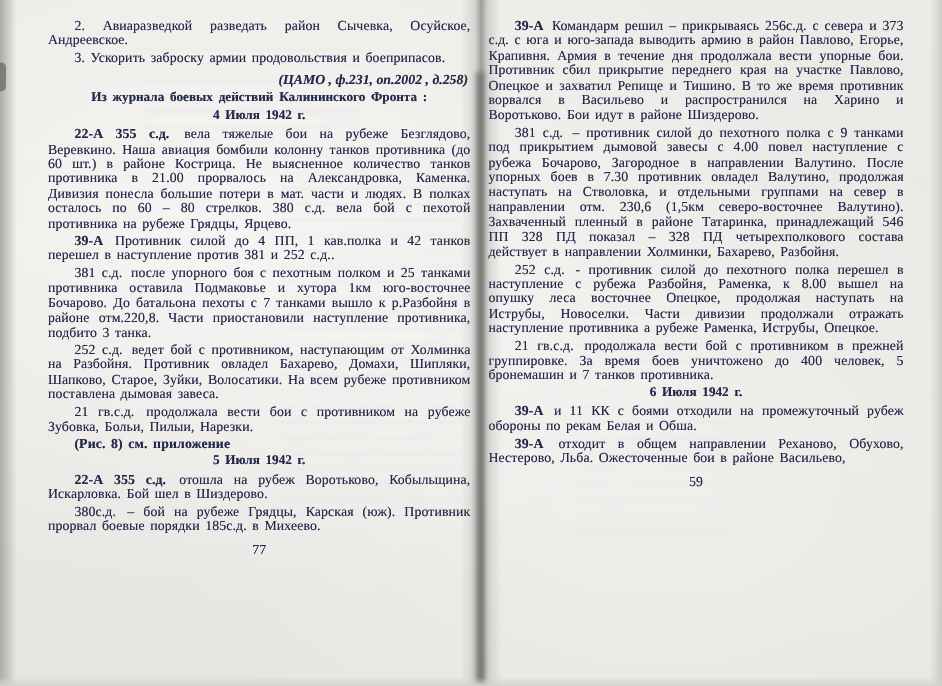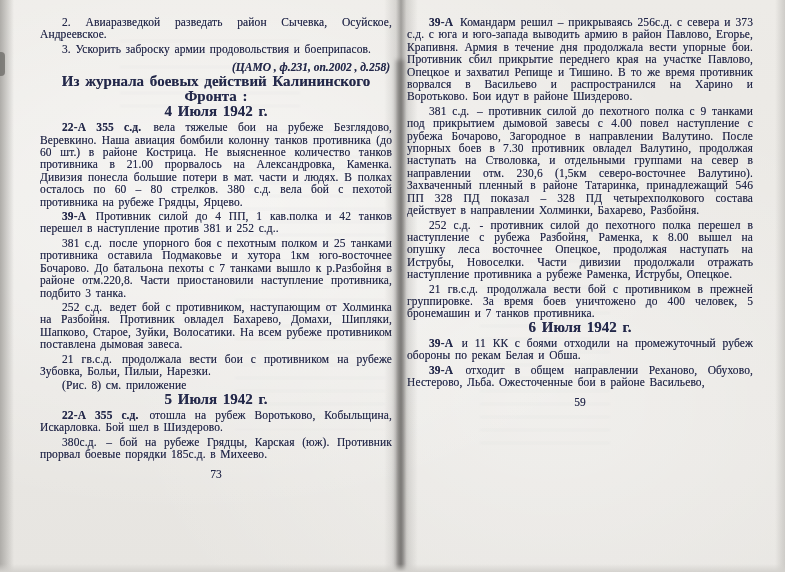--- a/index.html
+++ b/index.html
@@ -74,35 +74,35 @@
     text-indent: 22px;
     word-spacing: 1.6px;
     letter-spacing: 0.1px;
   }
   .b { font-weight: bold; }
   .u { }
   .lead { padding-right: 2px; }
 
   p.center {
     margin: 0; text-align: center; text-indent: 0;
-    font-weight: bold; font-size: 15px; line-height: 15px;
+    font-weight: bold; font-size: 11px; line-height: 15px;
     word-spacing: 2px;
   }
   p.cite {
     margin: 6px 2px 0 0; text-align: right; text-indent: 0;
     font-weight: bold; font-style: italic; font-size: 11.5px; line-height: 13px;
   }
   .mt6  { margin-top: 6px; }
   .mt3  { margin-top: 3px; }
   .mt4  { margin-top: 4px; }
   .mt10 { margin-top: 10px; }
   .mt12 { margin-top: 12px; }
   .mt14 { margin-top: 14px; }
   .mb8  { margin-bottom: 8px; }
-  p.fig { font-weight: normal; text-align: left; }
+  p.fig { font-weight: bold; text-align: left; }
   p.pagenum {
     margin-top: 8px; text-align: center; text-indent: 0;
     font-size: 11.5px; line-height: 13px;
   }
 </style>
 </head>
 <body>
 
 <div class="spread">
 
@@ -144,21 +144,21 @@
 
       <p class="txt">
         <span class="lead b">22-А 355 с.д.</span>
         <span>отошла на рубеж Воротьково, Кобыльщина, Искарловка. Бой шел в Шиздерово.</span>
       </p>
       <p class="txt">
         <span class="lead u">380с.д.</span>
         <span>– бой на рубеже Грядцы, Карская (юж). Противник прорвал боевые порядки 185с.д. в Михеево.</span>
       </p>
 
-      <p class="pagenum">73</p>
+      <p class="pagenum">77</p>
     </div>
   </div>
 
   <div class="page page-right">
     <div class="col">
 
       <p class="txt mt14">
         <span class="lead b">39-А</span>
         <span>Командарм решил – прикрываясь 256с.д. с севера и 373 с.д. с юга и юго-запада выводить армию в район Павлово, Егорье, Крапивня. Армия в течение дня продолжала вести упорные бои. Противник сбил прикрытие переднего края на участке Павлово, Опецкое и захватил Репище и Тишино. В то же время противник ворвался в Васильево и распространился на Харино и Воротьково. Бои идут в районе Шиздерово.</span>
       </p>

